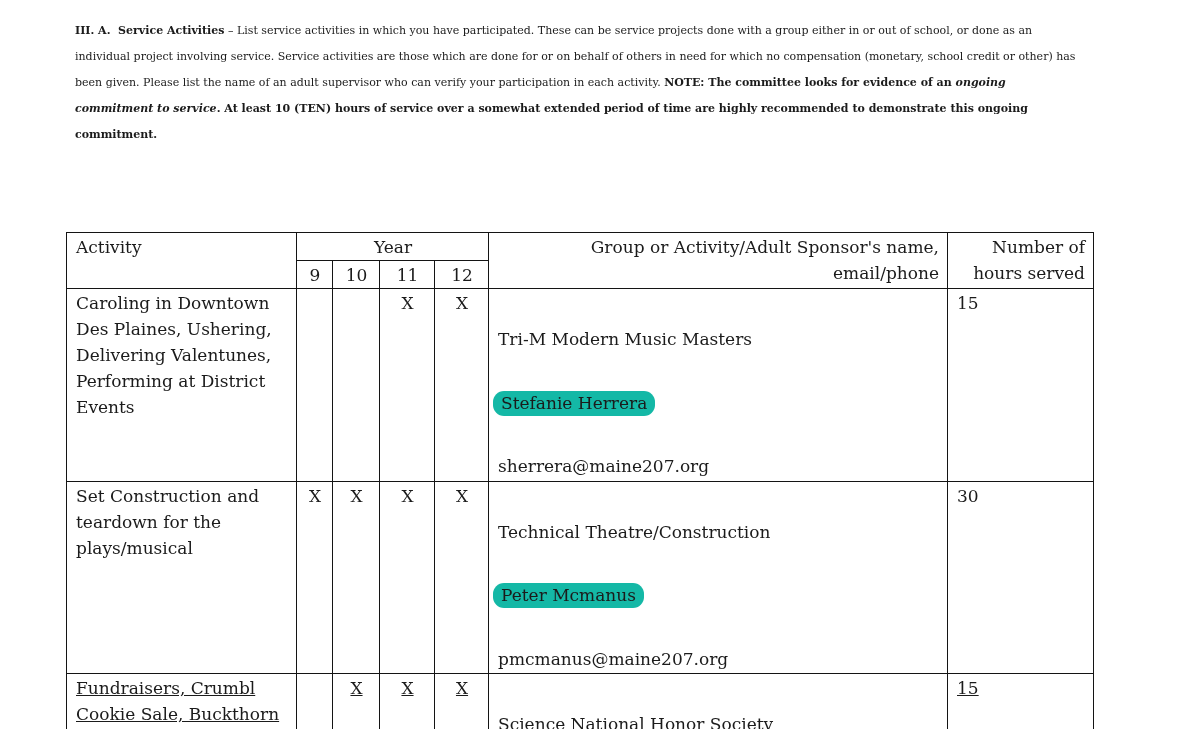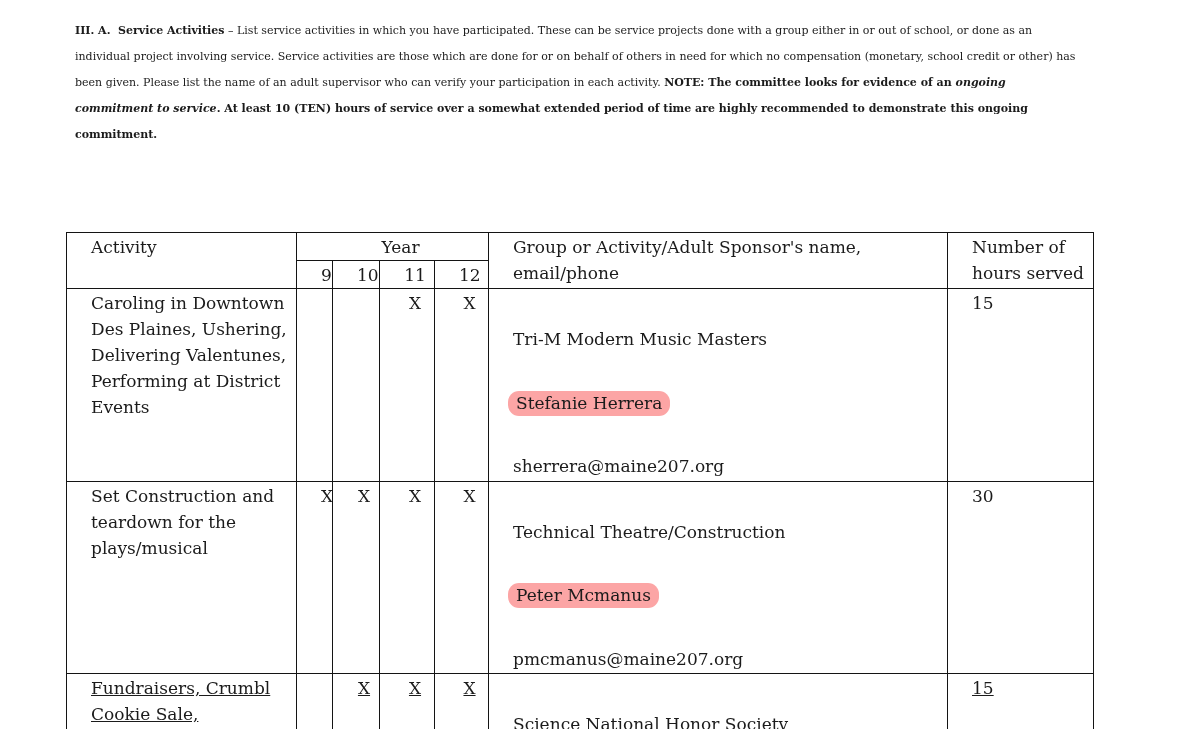--- a/index.html
+++ b/index.html
@@ -28,50 +28,50 @@
   table.svc {
     position: absolute;
     left: 66px; top: 232px;
     width: 1027px;
     border-collapse: collapse;
     table-layout: fixed;
   }
   table.svc td {
     border: 1.5px solid #141414;
     vertical-align: top;
-    padding: 1px 8px 0 24px;
+    padding: 1px 8px 0 9px;
     font-size: 17px;
     line-height: 26px;
     overflow: hidden;
     font-weight: normal;
   }
   tr.h1 { height: 26px; }
   tr.h2 { height: 27px; }
   tr.r0 { height: 104px; }
   tr.r1 { height: 83px; }
   tr.r2 { height: 185px; text-decoration: underline; }
   tr.r3 { height: 36px; }
 
   td.yr-h { text-align: center; padding: 0; }
   td.yrn  { text-align: center; padding: 0; }
   td.grp-h, td.hrs-h {
-    text-align: left;
+    text-align: right;
     vertical-align: middle;
     padding: 0 4px;
     line-height: 26px;
     margin-top: 17px;
   }
   td.act-h { vertical-align: top; }
 
   td.yrm { text-align: center; padding: 1px 2px 0; }
   td.grp { padding-top: 2px; }
   .gline { line-height: 27.5px; margin-top: 36px; }
   .chip {
     display: inline-block;
-    background: #fca5a5;
+    background: #14b8a6;
     border-radius: 11px;
     padding: 0 8px;
     margin-left: -5px;
     line-height: 25px;
     text-align: center;
   }
   .chip:empty { display: none; }
 </style>
 </head>
 <body>

